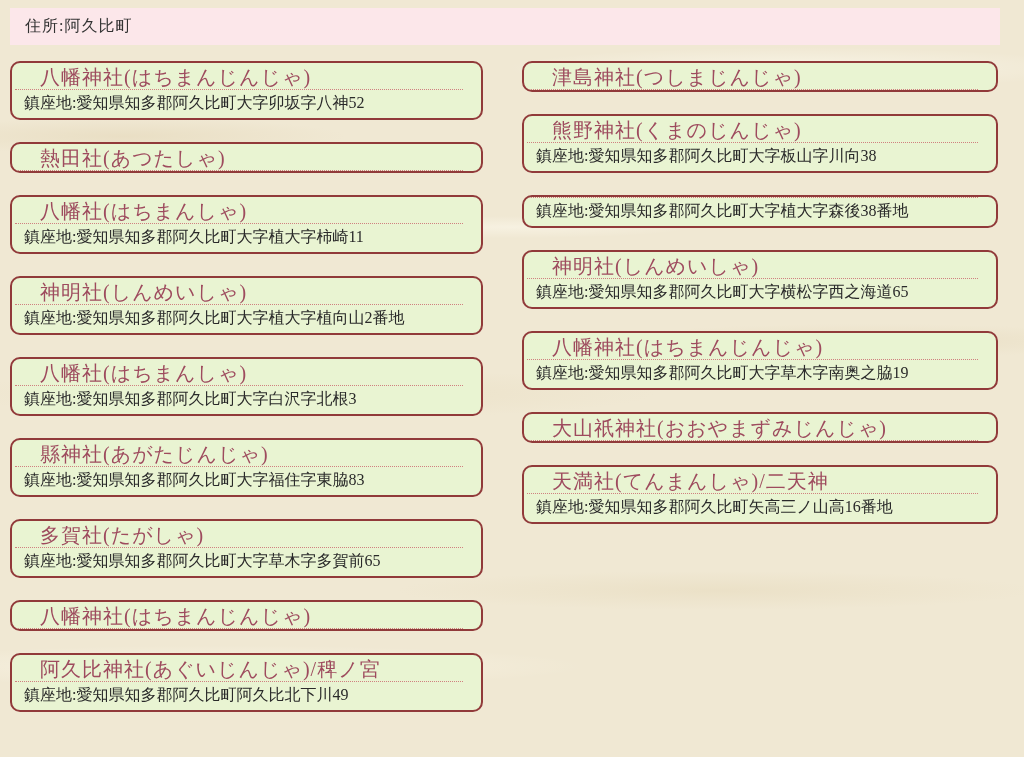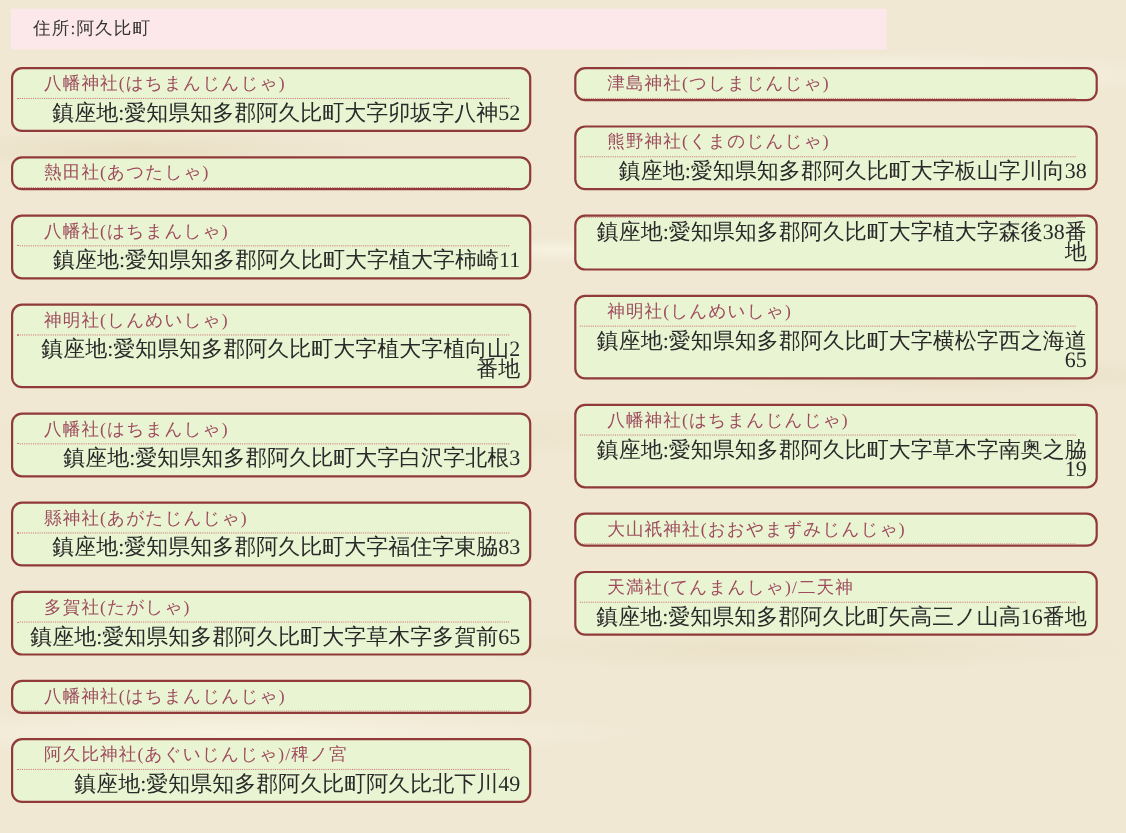--- a/index.html
+++ b/index.html
@@ -22,26 +22,26 @@
       radial-gradient(ellipse 420px 30px at 78% 9%, rgba(255,253,244,0.55), transparent 70%),
       radial-gradient(ellipse 500px 36px at 30% 52%, rgba(219,201,160,0.22), transparent 70%),
       radial-gradient(ellipse 380px 24px at 85% 45%, rgba(214,196,156,0.24), transparent 70%),
       radial-gradient(ellipse 520px 30px at 22% 88%, rgba(255,252,240,0.5), transparent 70%),
       radial-gradient(ellipse 460px 28px at 70% 78%, rgba(217,199,158,0.22), transparent 70%),
       radial-gradient(ellipse 260px 16px at 50% 30%, rgba(255,252,242,0.45), transparent 70%);
     color:var(--body-text);
     padding:8px 10px 0 10px;
   }
   .header{
-    width:796px;
+    width:990px;
     height:37px;
     background:var(--header-background);
     display:flex;
     align-items:center;
-    padding-left:20px;
+    padding-left:15px;
     font-size:16px;
     color:var(--header-text);
     letter-spacing:1px;
   }
   .columns{
     margin-top:16px;
     display:flex;
     gap:39px;
     align-items:flex-start;
   }
@@ -49,39 +49,38 @@
   .column.right{width:476px;}
   .card{
     background:var(--card-background);
     border:2px solid var(--card-border);
     border-radius:10px;
     margin-bottom:22px;
     overflow:hidden;
   }
   .card-title{
     display:block;
-    font-size:16px;
+    font-size:20px;
     line-height:18px;
     color:var(--title-text);
     padding:5px 8px 3px 28px;
     letter-spacing:1px;
     text-decoration:none;
     cursor:pointer;
   }
   .card-sep{
     border-bottom:1px dotted var(--divider);
     margin:0 18px 0 3px;
     height:0;
   }
   .card-loc{
-    font-size:20px;
+    font-size:16px;
     line-height:18px;
     color:var(--body-text);
     padding:4px 8px 6px 12px;
-    text-align:right;
   }
 </style>
 </head>
 <body>
 
 <div class="page">
   <div class="header">
     <span>住所:阿久比町</span>
   </div>
 

